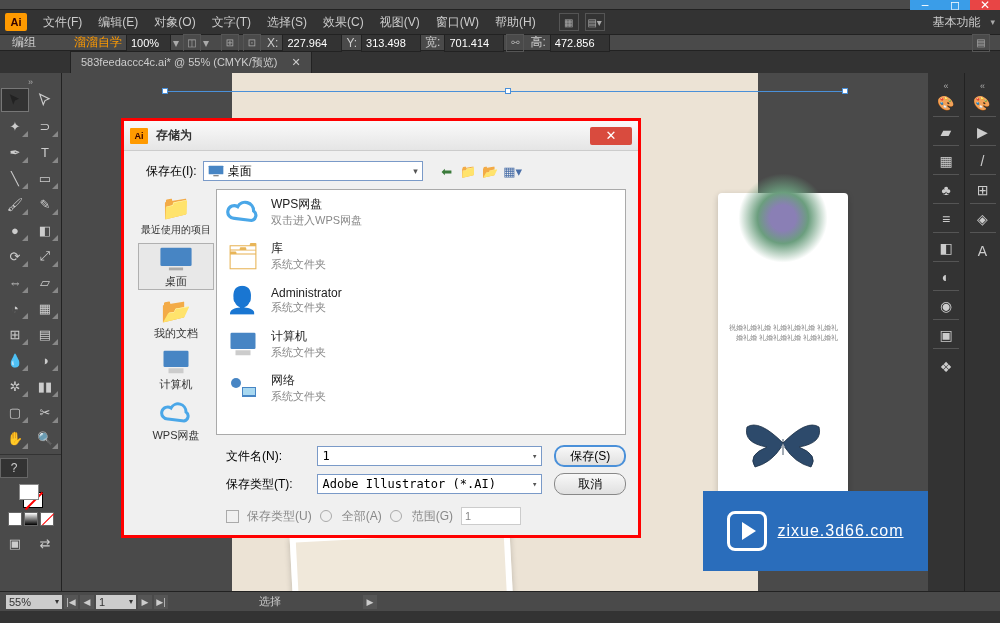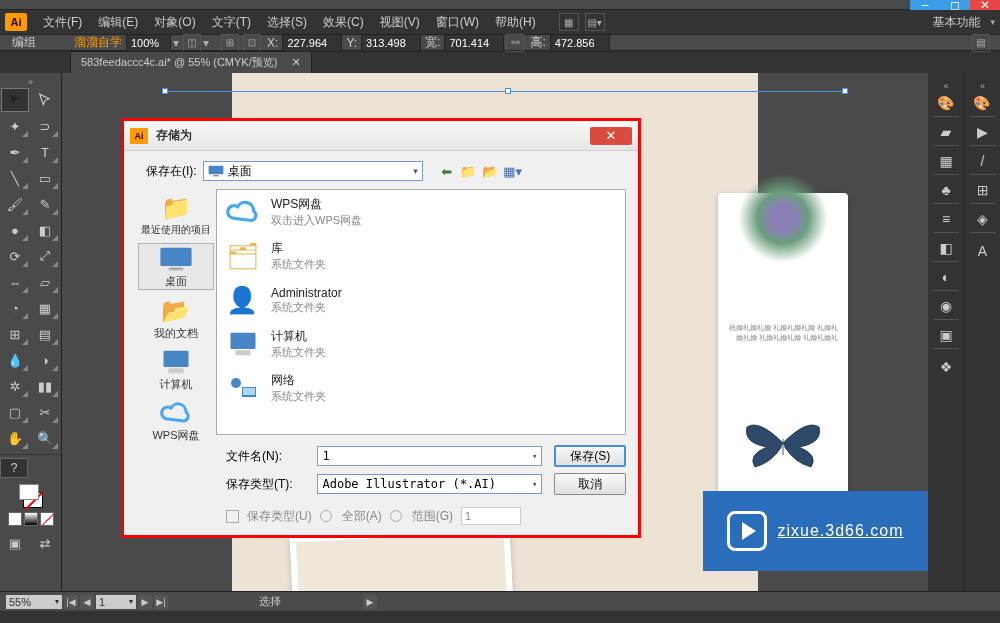--- a/index.html
+++ b/index.html
@@ -103,21 +103,21 @@
     .file-icon { width:36px; height:32px; display:flex; align-items:center; justify-content:center; font-size:26px;}
     .file-text { display:flex; flex-direction:column;}
     .file-name { font-size:12px; color:#222;}
     .file-desc { font-size:11px; color:#888;}
 
     .dialog-bottom { padding-top:10px; display:flex; flex-direction:column; gap:6px;}
     .field-row { display:flex; align-items:center; gap:12px; padding-left: 90px;}
     .field-label { width:80px; font-size:12px; text-align:left;}
     .field-combo { flex: 0 0 225px; height:20px; border:1px solid #7a9ac8; background:#fff; display:flex; align-items:center; padding:0 4px; font-size:12px; font-family: monospace; }
     .field-combo input { border:none; outline:none; flex:1; font-size:12px; font-family: monospace;}
-    .dlg-btn { width:72px; height:22px; border:1px solid #888; background:linear-gradient(#f8f8f8,#e0e0e0); font-size:12px; cursor:pointer; display:flex; align-items:center; justify-content:center; border-radius:2px;}
+    .dlg-btn { width:72px; height:22px; border:1px solid #888; background:linear-gradient(#f8f8f8,#e0e0e0); font-size:12px; cursor:pointer; display:flex; align-items:center; justify-content:center; border-radius:10px;}
     .dlg-btn.primary { border:2px solid #4a90d9; }
     .artboard-row { display:flex; align-items:center; gap:8px; padding-left:90px; margin-top:6px; font-size:12px; color:#888;}
     .artboard-check { width:13px; height:13px; border:1px solid #aaa;}
     .radio {width:12px; height:12px; border:1px solid #aaa; border-radius:50%; display:inline-block; margin-right:2px;}
     .range-input { width:60px; height:18px; border:1px solid #ccc; background:#fff; padding:0 3px; font-size:11px; color:#888;}
 
     
     .status-bar { height: 20px; background: #4a4a4a; border-top: 1px solid #222; display:flex; align-items:center; padding:0 6px; font-size:11px; color:#ccc; gap:2px;}
     .zoom-combo { width:56px; height:14px; background:#ccc; color:#333; padding:0 3px; display:flex; align-items:center; font-size:11px;}
     .sb-btn { width:14px; height:14px; background:#555; display:flex; align-items:center; justify-content:center; font-size:9px; cursor:pointer;}

